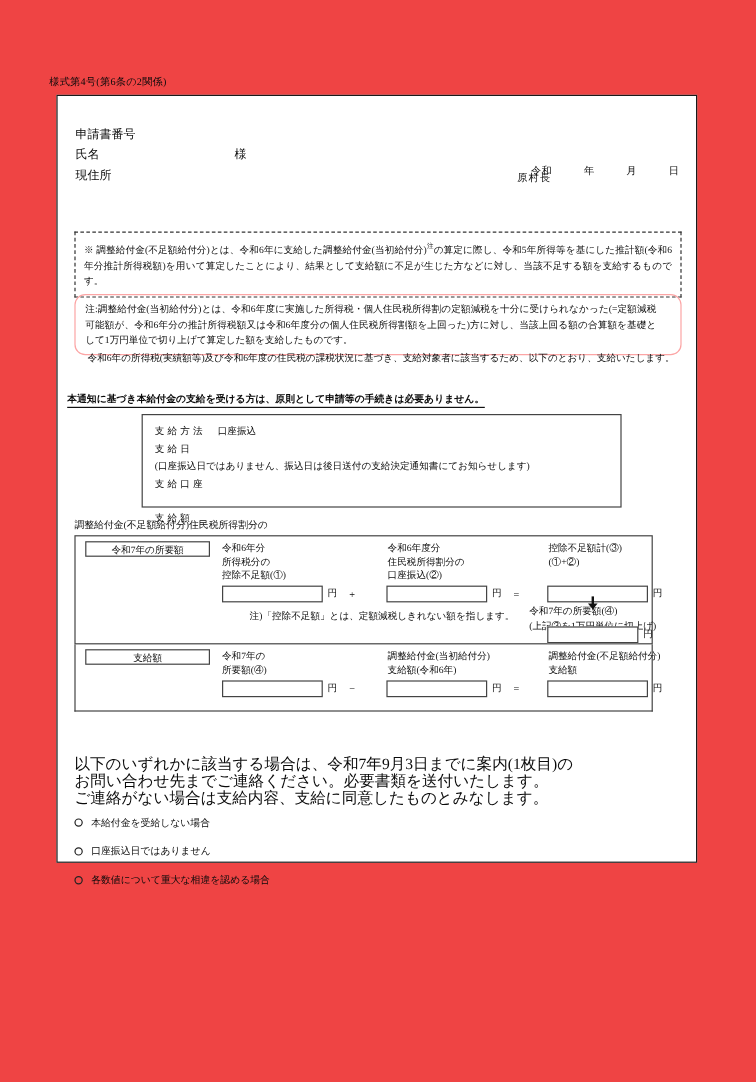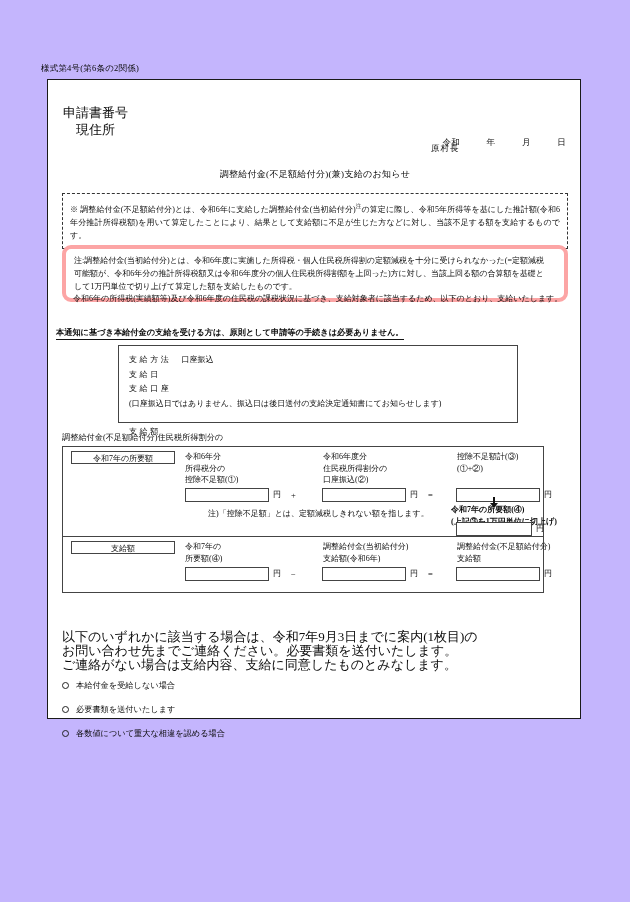--- a/index.html
+++ b/index.html
@@ -13,21 +13,21 @@
     position: relative;
     font-family: "Liberation Serif", "DejaVu Serif", serif;
     color: #0a0a0a;
     -webkit-font-smoothing: antialiased;
   }
   .page {
     position: absolute;
     left: 0; top: 0;
     width: 630px;
     height: 902px;
-    background: #c4b5fd;
+    background: #ef4444;
   }
   .form-code {
     position: absolute;
     left: 41px;
     top: 63px;
     font-size: 8.5px;
     letter-spacing: 0.2px;
     white-space: nowrap;
   }
   .sheet {
@@ -55,23 +55,22 @@
     letter-spacing: 0.2px;
     white-space: nowrap;
     margin-top: 48px;
   }
   .date-line span { display: inline-block; }
   .gap-s { width: 22px; }
 
   .applicant {
     top: 24px;
     left: 15px;
-    font-size: 13px;
+    font-size: 10px;
     line-height: 17px;
-    text-align: center;
   }
   .applicant .row { white-space: nowrap; }
   .applicant .sama { display: inline-block; margin-left: 110px; }
 
   .issuer {
     top: 63px;
     left: 383px;
     font-size: 8.5px;
     letter-spacing: 1px;
     white-space: nowrap;
@@ -97,21 +96,21 @@
     line-height: 13.4px;
     text-align: justify;
   }
   .dashed-box sup { font-size: 5.5px; vertical-align: super; }
 
   .note-box {
     top: 165px;
     left: 14px;
     width: 506px;
     box-sizing: border-box;
-    border: 4px solid #fca5a5;
+    border: 1px solid #fca5a5;
     border-radius: 9px;
     padding: 5px 20px 4px 8px;
     font-size: 8px;
     line-height: 13.2px;
     text-align: justify;
   }
 
   .para-1 {
     top: 212px;
     left: 14px;
@@ -232,26 +231,25 @@
 
   .mid-note {
     position: absolute;
     left: 145px;
     top: 61px;
     font-size: 8px;
     white-space: nowrap;
   }
   .c4 {
     position: absolute;
-    left: 388px;
+    left: 378px;
     top: 57px;
     font-size: 8px;
     line-height: 11.5px;
     white-space: nowrap;
-    font-weight: bold;
   }
   .arrow {
     position: absolute;
     left: 427px;
     top: 50px;
     width: 0; height: 0;
     font-size: 0;
   }
   .arrow::before {
     content: "";
@@ -316,27 +314,30 @@
         <span>月</span>
         <span class="gap-s"></span>
         <span>日</span>
       </div>
 
       <div class="abs applicant">
         <div class="row">
           <span>申請書番号</span>
         </div>
         <div class="row">
+          <span>氏名</span>
+          <span class="sama">様</span>
+        </div>
+        <div class="row">
           <span>現住所</span>
         </div>
       </div>
 
       <div class="abs issuer">原村長</div>
 
-      <div class="abs doc-title">調整給付金(不足額給付分)(兼)支給のお知らせ</div>
 
       <div class="abs dashed-box">
         <span>※</span>
         <span>調整給付金(不足額給付分)とは、令和6年に支給した調整給付金(当初給付分)</span><sup>注</sup><span>の算定に際し、令和5年所得等を基にした推計額(令和6年分推計所得税額)を用いて算定したことにより、結果として支給額に不足が生じた方などに対し、当該不足する額を支給するものです。</span>
       </div>
 
       <div class="abs note-box">
         <span>注:調整給付金(当初給付分)とは、令和6年度に実施した所得税・個人住民税所得割の定額減税を十分に受けられなかった(=定額減税可能額が、令和6年分の推計所得税額又は令和6年度分の個人住民税所得割額を上回った)方に対し、当該上回る額の合算額を基礎として1万円単位で切り上げて算定した額を支給したものです。</span>
       </div>
 
@@ -346,24 +347,24 @@
 
       <div class="abs pay-box">
         <div>
           <span class="lbl sp">支給方法</span>
           &nbsp;&nbsp;&nbsp;
           <span>口座振込</span>
         </div>
         <div>
           <span class="lbl sp">支給日</span>
         </div>
+        <div>(口座振込日ではありません、振込日は後日送付の支給決定通知書にてお知らせします)</div>
         <div>
           <span class="lbl sp">支給口座</span>
         </div>
-        <div>(口座振込日ではありません、振込日は後日送付の支給決定通知書にてお知らせします)</div>
         <div style="height:14px"></div>
         <div>
           <span class="lbl sp">支給額</span>
         </div>
       </div>
 
       <div class="abs calc-title">調整給付金(不足額給付分)住民税所得割分の</div>
 
       <div class="abs calc-wrap">
 
@@ -444,21 +445,21 @@
         <div>ご連絡がない場合は支給内容、支給に同意したものとみなします。</div>
       </div>
 
       <div class="abs opts">
         <div class="opt-row">
           <span class="circ"></span>
           <span>本給付金を受給しない場合</span>
         </div>
         <div class="opt-row">
           <span class="circ"></span>
-          <span>必要書類を送付いたします</span>
+          <span>口座振込日ではありません</span>
         </div>
         <div class="opt-row">
           <span class="circ"></span>
           <span>各数値について重大な相違を認める場合</span>
         </div>
       </div>
 
     </div>
   </div>
 </div>

